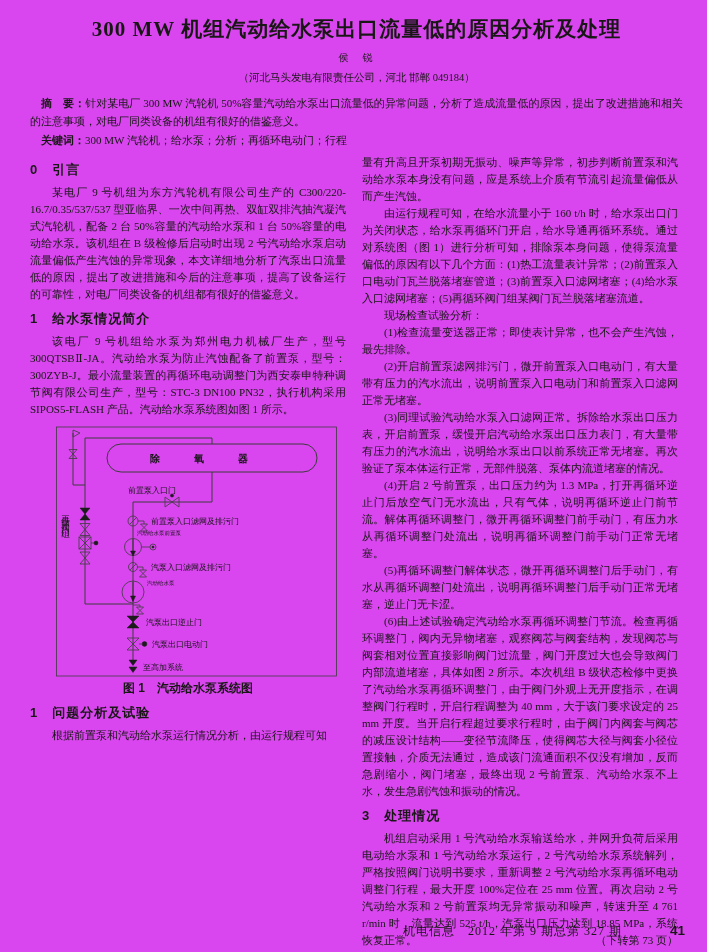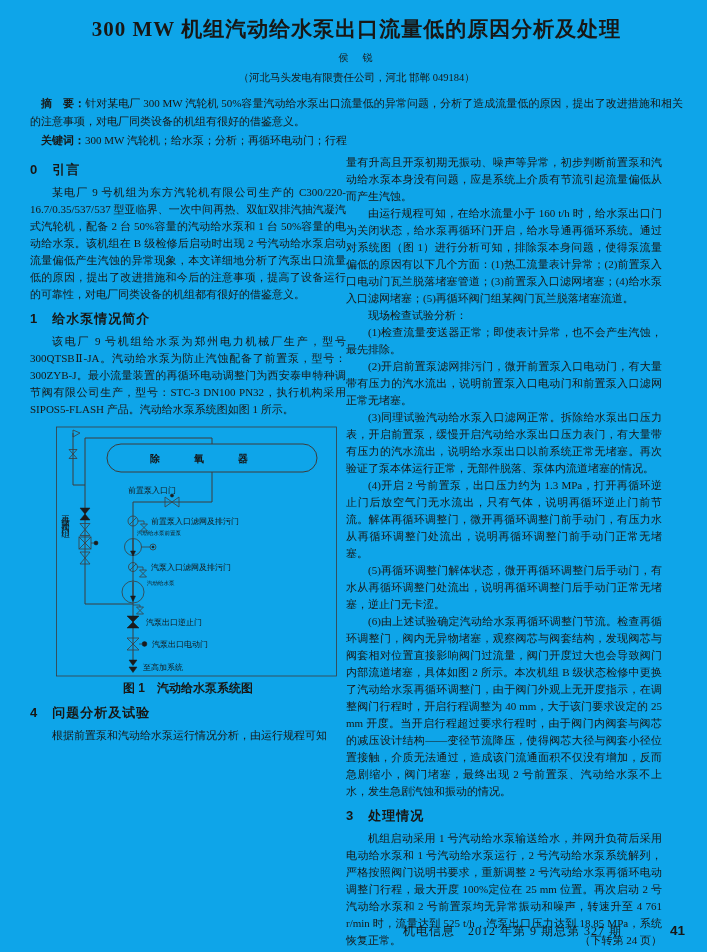--- a/index.html
+++ b/index.html
@@ -1,28 +1,28 @@
 <!DOCTYPE html>
 <html><head>
 <meta charset="utf-8">
 <style>
   html,body{margin:0;padding:0;}
   .page{
     position:relative;width:707px;height:952px;overflow:hidden;
-    background:#0ea5e9;color:#181715;
+    background:#d946ef;color:#181715;
     font-family:"Liberation Serif","DejaVu Serif",serif;
   }
   .header{padding:16px 24px 0 30px;text-align:center;}
   .title{font-size:21px;font-weight:bold;line-height:1.25;letter-spacing:1px;}
   .author{margin-top:9px;font-size:10px;letter-spacing:2px;}
   .affil{margin-top:6px;font-size:10.5px;}
   .meta{margin-top:9px;text-align:justify;font-size:11px;line-height:18px;text-indent:1em;}
   .kwline{margin-top:1px;}
   .lab{font-family:Liberation Sans, sans-serif;font-weight:bold;}
-  .cols{display:flex;padding:5px 22px 0 30px;}
+  .cols{display:flex;gap:16px;padding:5px 22px 0 30px;}
   .col{width:316px;font-size:11px;line-height:17px;text-align:justify;}
   .sec{font-family:"Liberation Sans","DejaVu Sans",sans-serif;font-weight:bold;
        font-size:13px;line-height:1;margin:9px 0 8px;letter-spacing:1px;}
   .col p{margin:0;text-indent:2em;}
   .fig{margin:8px 0 2px;}
   .fig svg{display:block;}
   .figcap{text-align:center;font-family:"Liberation Sans","DejaVu Sans",sans-serif;
           font-weight:bold;font-size:12px;margin:2px 0 5px;}
   svg text{font-family:"Liberation Sans","DejaVu Sans",sans-serif;fill:#151515;}
   svg .pipe{stroke:#3c3c3c;stroke-width:1;fill:none;}
@@ -127,36 +127,36 @@
           <text x="122" y="221" font-size="8">汽泵出口电动门</text>
 
           <path class="pipe" d="M103,224 V236" stroke-width="2"></path>
           <polygon class="solid" points="99,234 107,234 103,239.5"></polygon>
           <polygon class="solid" points="99,241 107,241 103,246.5"></polygon>
           <text x="113" y="244" font-size="8">至高加系统</text>
         </svg>
         <div class="figcap">图 1　汽动给水泵系统图</div>
       </div>
 
-      <div class="sec">4　问题分析及试验</div>
+      <div class="sec">1　问题分析及试验</div>
       <p>根据前置泵和汽动给水泵运行情况分析，由运行规程可知</p>
     </div>
 
     <div class="col">
       <p style="text-indent:0">量有升高且开泵初期无振动、噪声等异常，初步判断前置泵和汽动给水泵本身没有问题，应是系统上介质有节流引起流量偏低从而产生汽蚀。</p>
       <p>由运行规程可知，在给水流量小于 160 t/h 时，给水泵出口门为关闭状态，给水泵再循环门开启，给水导通再循环系统。通过对系统图（图 1）进行分析可知，排除泵本身问题，使得泵流量偏低的原因有以下几个方面：(1)热工流量表计异常；(2)前置泵入口电动门瓦兰脱落堵塞管道；(3)前置泵入口滤网堵塞；(4)给水泵入口滤网堵塞；(5)再循环阀门组某阀门瓦兰脱落堵塞流道。</p>
       <p>现场检查试验分析：</p>
       <p>(1)检查流量变送器正常；即使表计异常，也不会产生汽蚀，最先排除。</p>
       <p>(2)开启前置泵滤网排污门，微开前置泵入口电动门，有大量带有压力的汽水流出，说明前置泵入口电动门和前置泵入口滤网正常无堵塞。</p>
       <p>(3)同理试验汽动给水泵入口滤网正常。拆除给水泵出口压力表，开启前置泵，缓慢开启汽动给水泵出口压力表门，有大量带有压力的汽水流出，说明给水泵出口以前系统正常无堵塞。再次验证了泵本体运行正常，无部件脱落、泵体内流道堵塞的情况。</p>
       <p>(4)开启 2 号前置泵，出口压力约为 1.3 MPa，打开再循环逆止门后放空气门无水流出，只有气体，说明再循环逆止门前节流。解体再循环调整门，微开再循环调整门前手动门，有压力水从再循环调整门处流出，说明再循环调整门前手动门正常无堵塞。</p>
       <p>(5)再循环调整门解体状态，微开再循环调整门后手动门，有水从再循环调整门处流出，说明再循环调整门后手动门正常无堵塞，逆止门无卡涩。</p>
       <p>(6)由上述试验确定汽动给水泵再循环调整门节流。检查再循环调整门，阀内无异物堵塞，观察阀芯与阀套结构，发现阀芯与阀套相对位置直接影响阀门过流量，阀门开度过大也会导致阀门内部流道堵塞，具体如图 2 所示。本次机组 B 级状态检修中更换了汽动给水泵再循环调整门，由于阀门外观上无开度指示，在调整阀门行程时，开启行程调整为 40 mm，大于该门要求设定的 25 mm 开度。当开启行程超过要求行程时，由于阀门内阀套与阀芯的减压设计结构——变径节流降压，使得阀芯大径与阀套小径位置接触，介质无法通过，造成该门流通面积不仅没有增加，反而急剧缩小，阀门堵塞，最终出现 2 号前置泵、汽动给水泵不上水，发生急剧汽蚀和振动的情况。</p>
       <div class="sec">3　处理情况</div>
-      <p><span>机组启动采用 1 号汽动给水泵输送给水，并网升负荷后采用电动给水泵和 1 号汽动给水泵运行，2 号汽动给水泵系统解列，严格按照阀门说明书要求，重新调整 2 号汽动给水泵再循环电动调整门行程，最大开度 100%定位在 25 mm 位置。再次启动 2 号汽动给水泵和 2 号前置泵均无异常振动和噪声，转速升至 4 761 r/min 时，流量达到 525 t/h，汽泵出口压力达到 18.85 MPa，系统恢复正常。</span><span class="contnote">（下转第 24 页）</span></p>
+      <p><span>机组启动采用 1 号汽动给水泵输送给水，并网升负荷后采用电动给水泵和 1 号汽动给水泵运行，2 号汽动给水泵系统解列，严格按照阀门说明书要求，重新调整 2 号汽动给水泵再循环电动调整门行程，最大开度 100%定位在 25 mm 位置。再次启动 2 号汽动给水泵和 2 号前置泵均无异常振动和噪声，转速升至 4 761 r/min 时，流量达到 525 t/h，汽泵出口压力达到 18.85 MPa，系统恢复正常。</span><span class="contnote">（下转第 73 页）</span></p>
     </div>
 
   </div>
 
   <div class="footer">
     <span class="jname">机电信息　2012 年第 9 期总第 327 期</span><span class="no">41</span>
   </div>
 
 </div>
 

